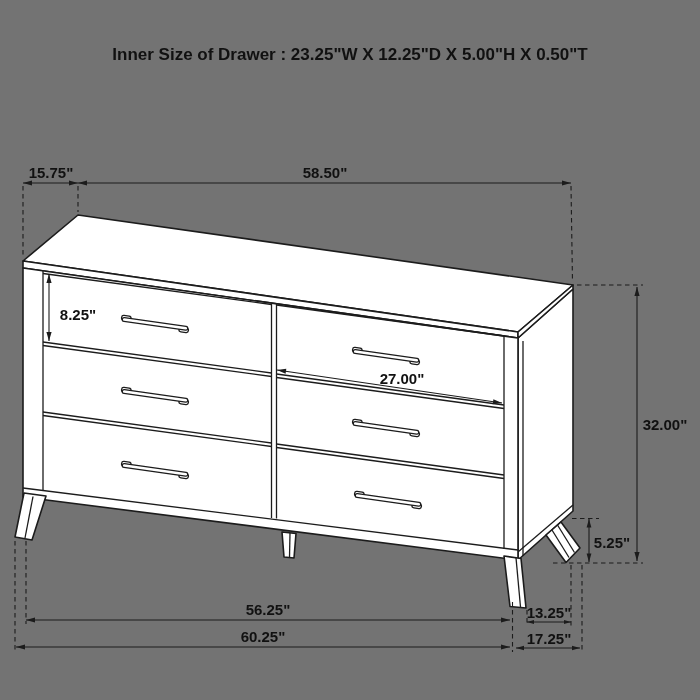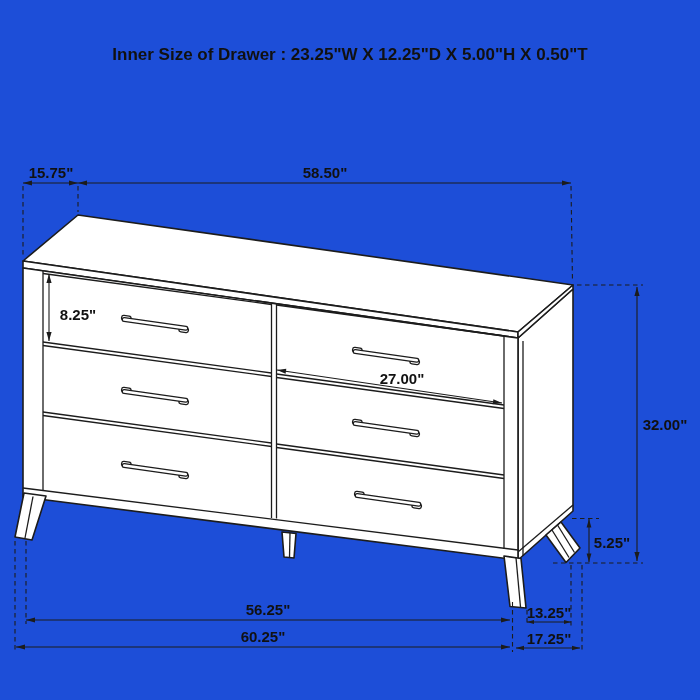--- a/index.html
+++ b/index.html
@@ -1,17 +1,17 @@
 <!DOCTYPE html>
 <html><head>
 <meta charset="utf-8">
 <style>
   html,body{margin:0;padding:0;background:#fff;}
   .canvas{
-    position:relative;width:700px;height:700px;background:#1d4ed8;
+    position:relative;width:700px;height:700px;background:#737373;
     font-family:"Liberation Sans", sans-serif;overflow:hidden;
   }
   svg{display:block;}
   text{
     font-family:"Liberation Sans", sans-serif;
     font-weight:bold;fill:#111;
   }
   .dim-label{font-size:15px;}
   .title-label{font-size:17px;}
   .struct{stroke:#1c1c1c;stroke-width:1.6;fill:#fff;stroke-linejoin:round;}

